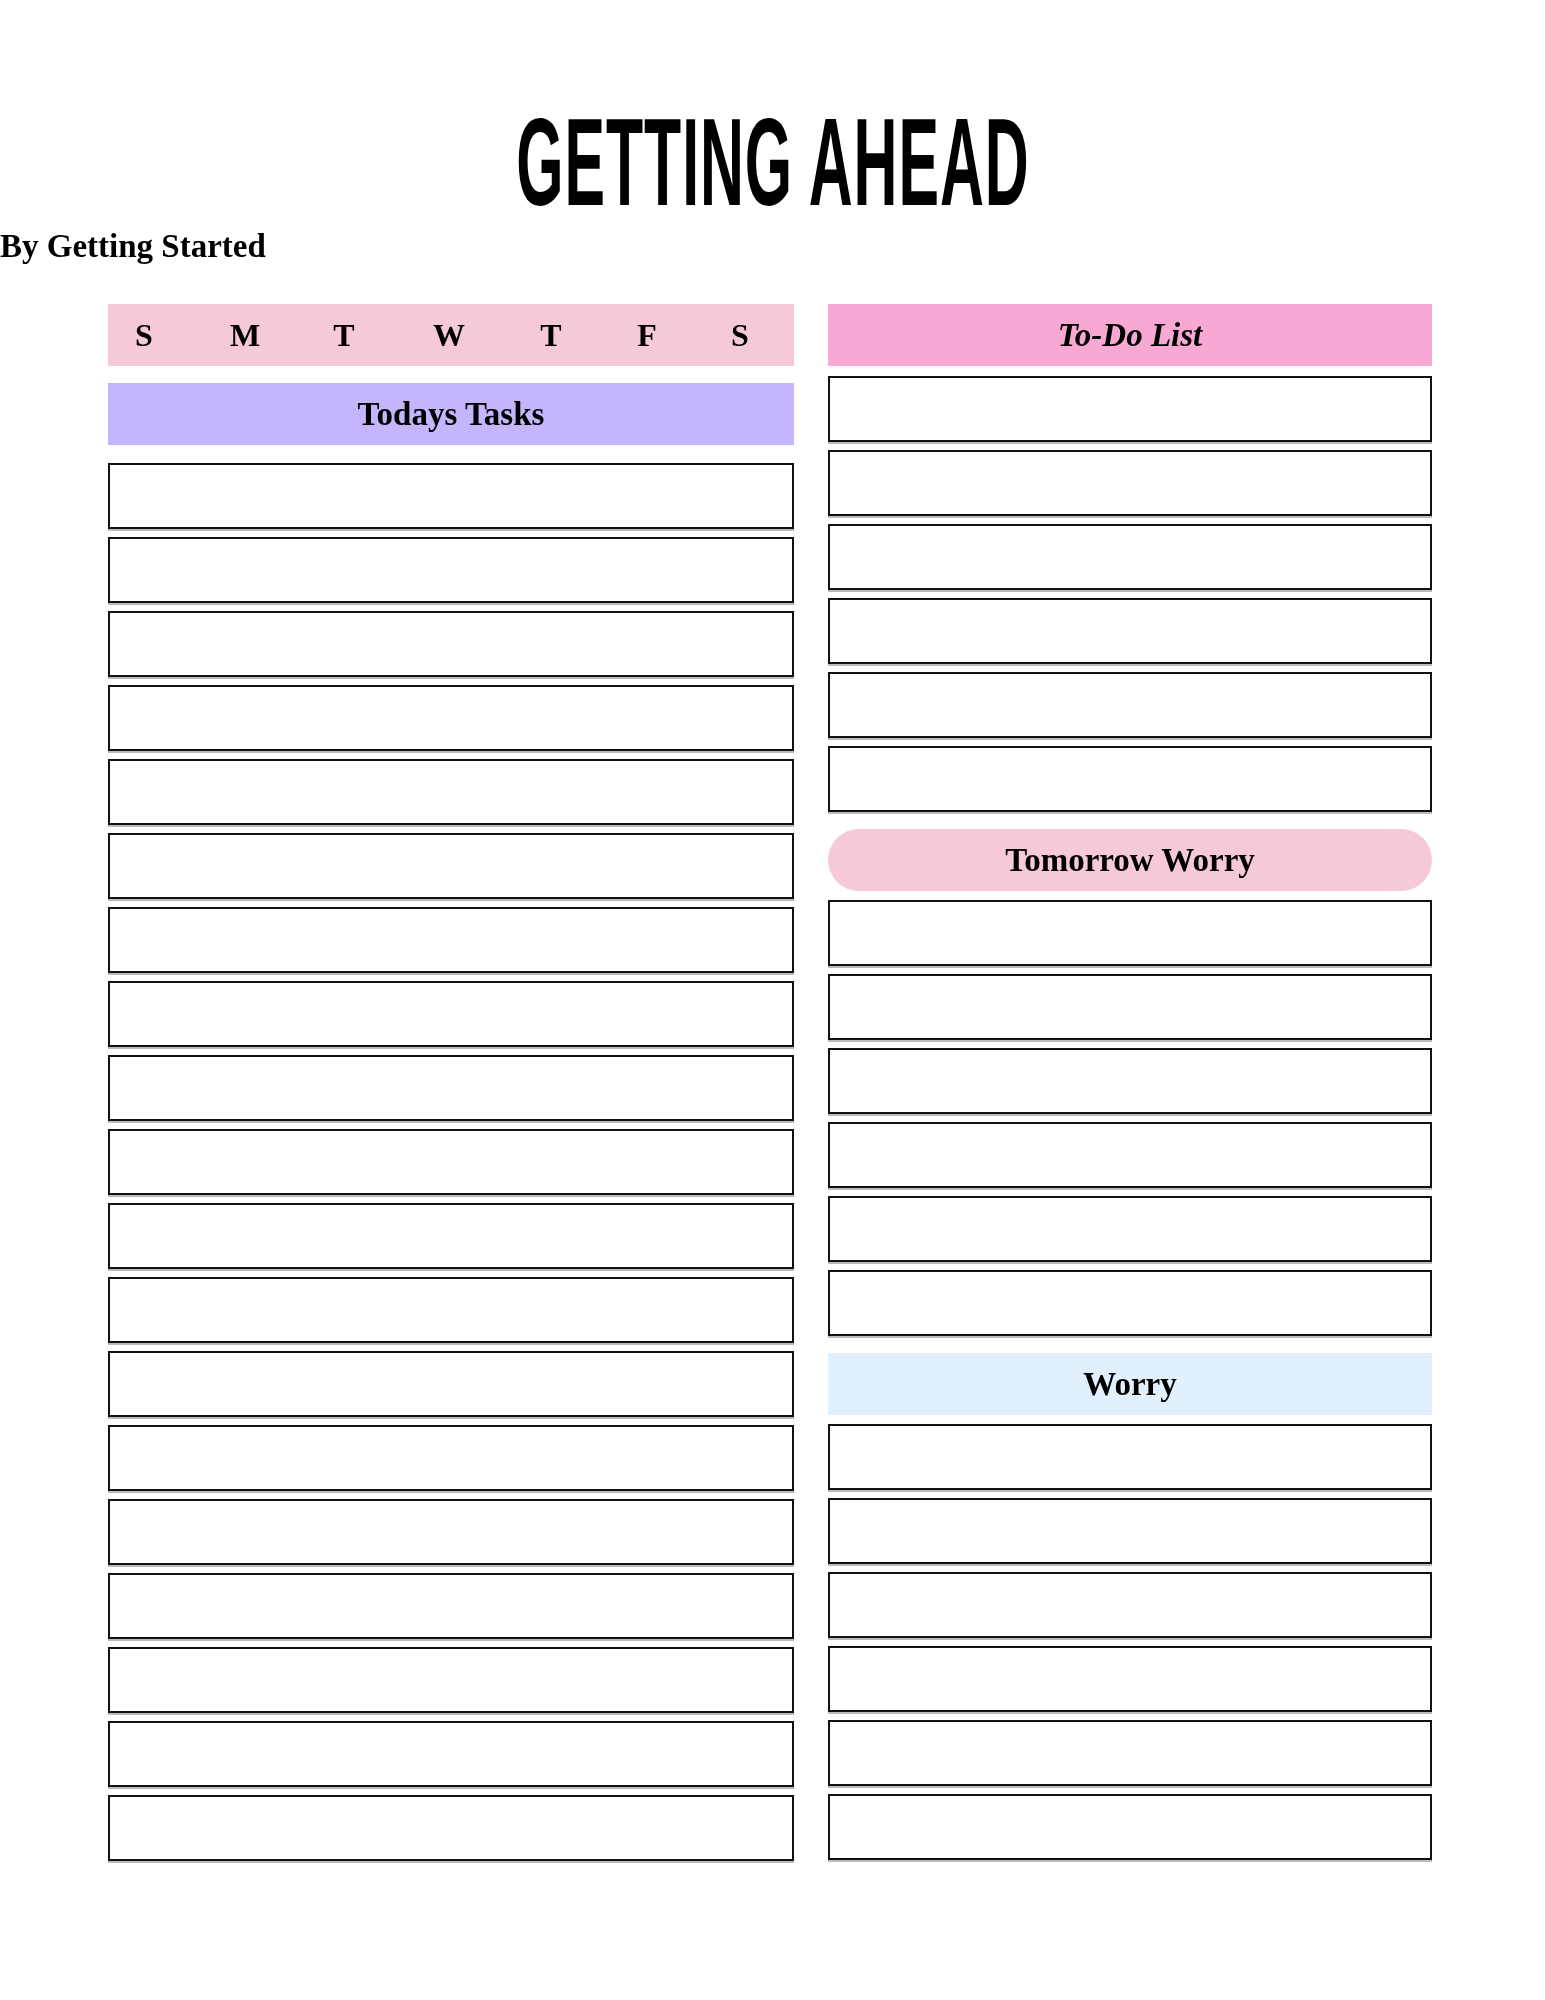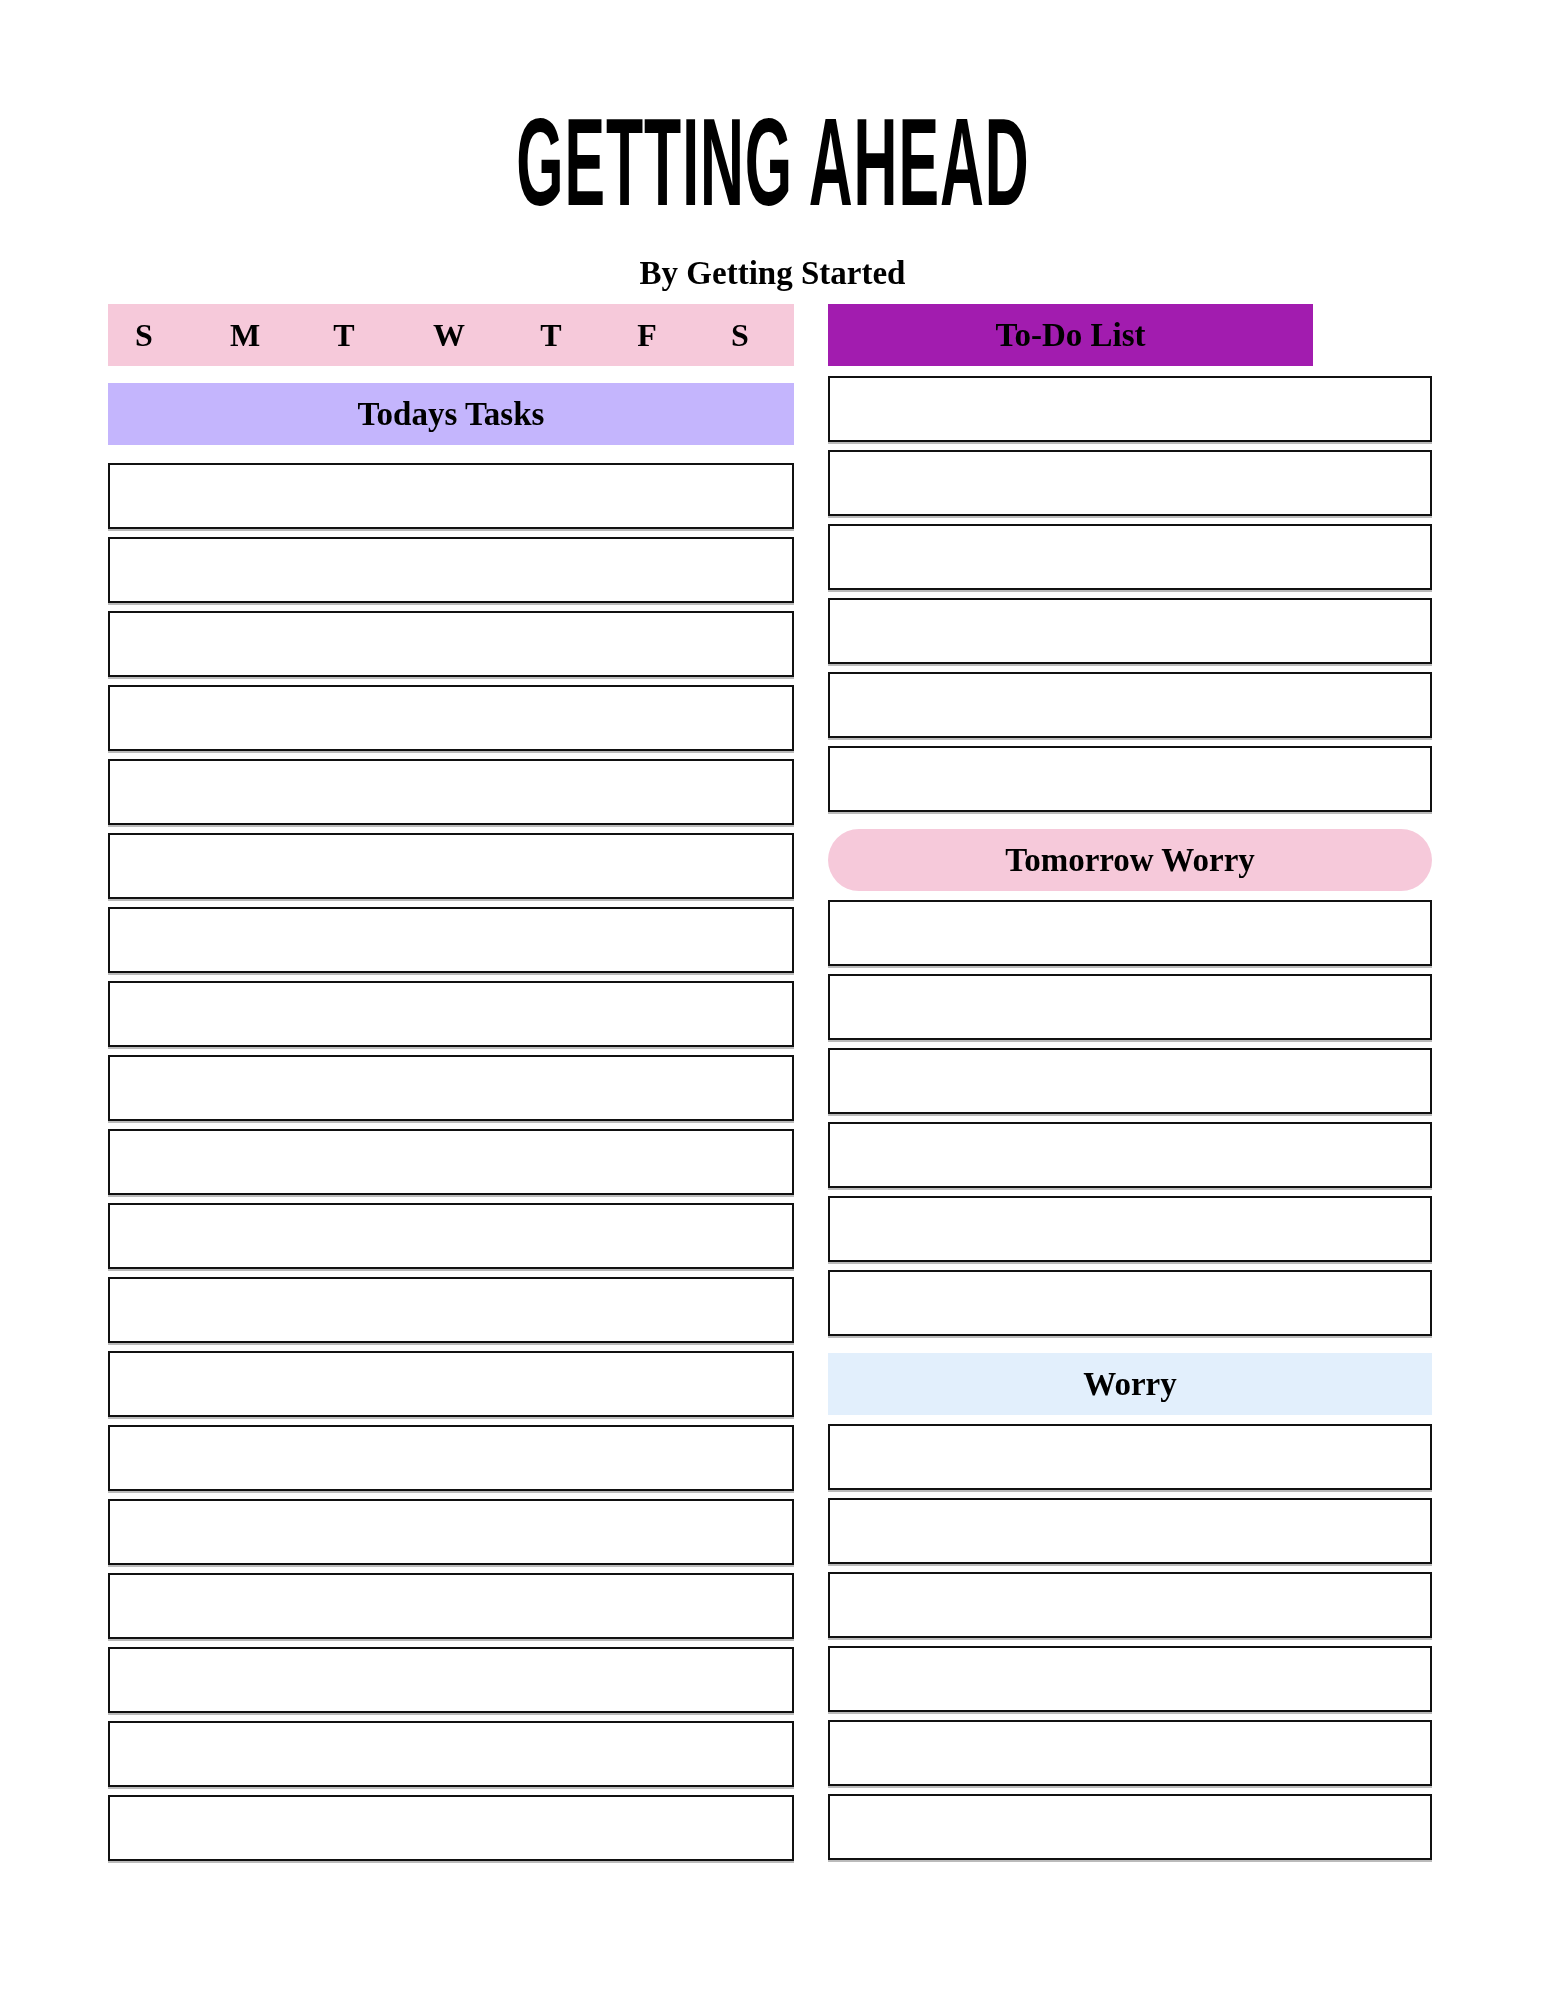--- a/index.html
+++ b/index.html
@@ -1,24 +1,24 @@
 <!DOCTYPE html>
 <html><head>
 <meta charset="utf-8">
 <style>
   html, body { margin:0; padding:0; background:#ffffff; }
   body { width:1545px; height:2000px; position:relative; overflow:hidden; font-family:"Liberation Serif", serif; color:#000; }
   .title-wrap { position:absolute; left:0; top:100px; width:1545px; text-align:center; }
   .title { display:inline-block; font-family:"Liberation Sans", sans-serif; font-weight:bold; font-size:124px; line-height:124px; letter-spacing:2px; transform:scaleX(0.49); transform-origin:center; white-space:nowrap; color:#000; }
-  .subtitle { position:absolute; left:0; top:226px; width:1545px; text-align:center; font-family:"Liberation Serif", serif; font-weight:bold; font-size:33px; line-height:40px;margin-top:27px; }
+  .subtitle { position:absolute; left:0; top:226px; width:1545px; text-align:left; font-family:"Liberation Serif", serif; font-weight:bold; font-size:33px; line-height:40px; }
   .bar { position:absolute; display:flex; align-items:center; justify-content:center; font-family:"Liberation Serif", serif; font-weight:bold; font-size:33px; }
   .days { left:108px; top:304px; width:686px; height:62px; background:#f6c9da; }
   .day { position:absolute; top:0; height:62px; line-height:62px; width:60px; text-align:center; margin-left:-30px; font-size:32px; font-weight:bold; }
   .tasks-h { left:108px; top:383px; width:686px; height:62px; background:#c4b5fd; }
-  .todo-h { left:828px; top:304px; width:485px; height:62px; background:#a21caf; }
+  .todo-h { left:828px; top:304px; width:604px; height:62px; background:#f9a8d4;font-style:italic; }
   .tw-h { left:828px; top:829px; width:604px; height:62px; background:#f6c9da;border-radius:31px; }
   .notes-h { left:828px; top:1353px; width:604px; height:62px; background:#e2effc; }
   .box { position:absolute; box-sizing:border-box; height:66px; border:2.5px solid #111; background:#fff; box-shadow:0 2px 0 #bbb; }
   .box.left { left:108px; width:686px; }
   .box.right { left:828px; width:604px; }
 </style>
 </head>
 <body>
 
 <div class="title-wrap">

